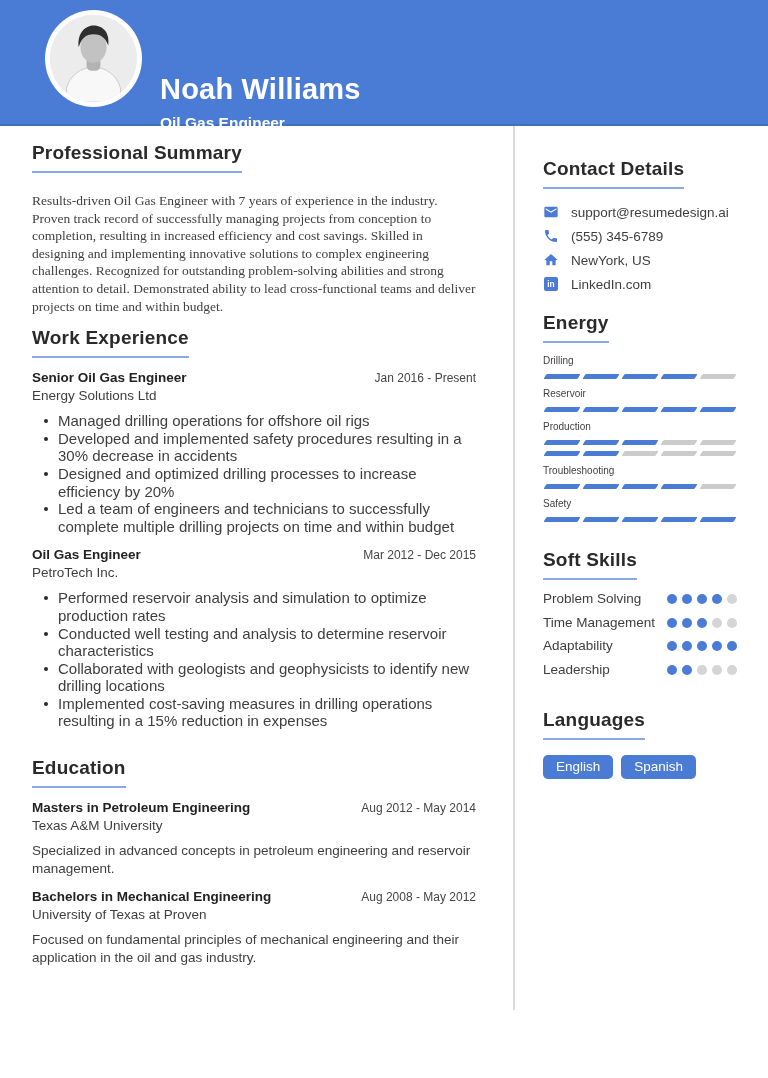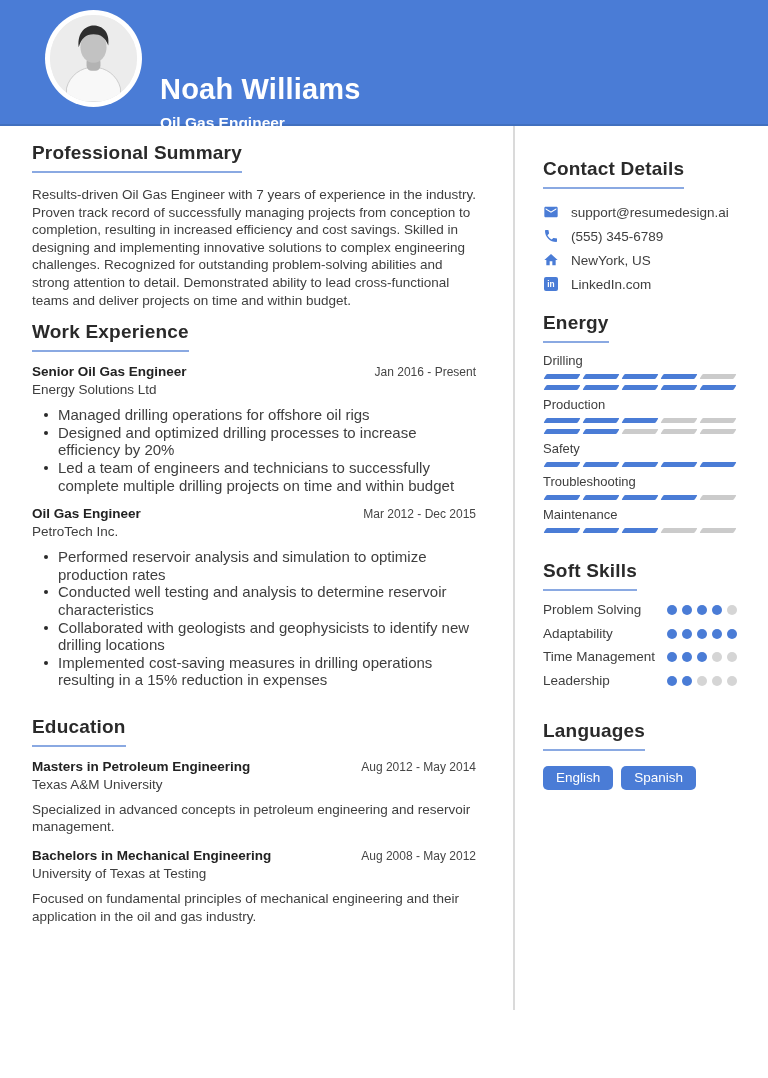--- a/index.html
+++ b/index.html
@@ -35,21 +35,21 @@
   .content{display:flex;position:relative;}
   .left-col{width:444px;margin-left:32px;padding-top:16px;}
   .divider{width:2px;height:884px;background:#dadada;margin-left:37px;flex-shrink:0;}
   .right-col{width:214px;margin-left:28px;padding-top:32px;}
   h2.section-heading{
     font-size:19px;font-weight:700;color:var(--heading);
     display:inline-block;border-bottom:2px solid var(--underline);
     padding-bottom:7px;letter-spacing:.2px;
   }
   .body-text,p.desc{font-size:13.5px;line-height:17.6px;color:var(--text);}
-  .summary-text{margin-top:13px;}
+  .summary-text{margin-top:19px;font-family:Liberation Serif, serif;}
   .section{margin-top:12px;}
   .section:first-child{margin-top:0;}
   
   .entry-header{display:flex;justify-content:space-between;align-items:baseline;margin-top:12px;}
   .entry-title{font-size:13.5px;font-weight:700;color:#222;}
   .entry-date{font-size:12px;color:#454545;white-space:nowrap;}
   .entry-sub{font-size:13.5px;color:var(--text);margin-top:3px;}
   ul.bullets{list-style:none;margin-top:9px;padding-left:26px;}
   ul.bullets li{position:relative;font-size:15px;line-height:17.6px;}
   ul.bullets li::before{
@@ -59,21 +59,21 @@
   .degree .desc{margin-top:9px;}
   
   .contact-list{margin-top:15px;}
   .contact-item{display:flex;align-items:center;margin-bottom:8px;height:16px;}
   .contact-icon{width:16px;height:16px;margin-right:12px;flex-shrink:0;}
   .contact-icon svg{display:block;width:16px;height:16px;}
   .contact-text{font-size:13.5px;color:var(--text);}
   
   .skills-list{margin-top:9px;}
   .skill-row{margin-top:6px;}
-  .skill-label{font-size:13px;color:var(--text);line-height:17px;}
+  .skill-label{font-size:10px;color:var(--text);line-height:17px;}
   .skill-bar{display:flex;gap:5px;width:190px;margin-top:5px;margin-left:2px;}
   .seg{flex:1;height:5px;border-radius:1px;background:var(--bar-empty);transform:skewX(-32deg);}
   .seg.filled{background:var(--accent);}
   
   .soft-section{margin-top:27px;}
   .soft-list{margin-top:9px;}
   .soft-row{display:flex;margin-top:3px;}
   .soft-label{width:124px;font-size:13.5px;color:var(--text);line-height:20.5px;flex-shrink:0;}
   .dots{display:flex;gap:5px;margin-top:5px;}
   .dot{width:10px;height:10px;border-radius:50%;background:var(--dot-empty);}
@@ -121,20 +121,21 @@
       <h2 class="section-heading">Work Experience</h2>
       <div id="jobs">
   <div>
     <div class="entry-header">
       <span class="entry-title">Senior Oil Gas Engineer</span>
       <span class="entry-date">Jan 2016 - Present</span>
     </div>
     <div class="entry-sub">Energy Solutions Ltd</div>
     <ul class="bullets">
       <li>Managed drilling operations for offshore oil rigs</li>
+              <li>Developed and implemented safety procedures resulting in a 30% decrease in accidents</li>
               <li>Designed and optimized drilling processes to increase efficiency by 20%</li>
               <li>Led a team of engineers and technicians to successfully complete multiple drilling projects on time and within budget</li>
     </ul>
   </div>
   <div>
     <div class="entry-header">
       <span class="entry-title">Oil Gas Engineer</span>
       <span class="entry-date">Mar 2012 - Dec 2015</span>
     </div>
     <div class="entry-sub">PetroTech Inc.</div>
@@ -157,21 +158,21 @@
       <span class="entry-date">Aug 2012 - May 2014</span>
     </div>
     <div class="entry-sub">Texas A&amp;M University</div>
     <p class="desc body-text">Specialized in advanced concepts in petroleum engineering and reservoir management.</p>
   </div>
   <div class="degree">
     <div class="entry-header">
       <span class="entry-title">Bachelors in Mechanical Engineering</span>
       <span class="entry-date">Aug 2008 - May 2012</span>
     </div>
-    <div class="entry-sub">University of Texas at Testing</div>
+    <div class="entry-sub">University of Texas at Proven</div>
     <p class="desc body-text">Focused on fundamental principles of mechanical engineering and their application in the oil and gas industry.</p>
   </div>
         </div>
     </div>
 
   </div>
 
   <div class="divider"></div>
 
   <div class="right-col">
@@ -222,20 +223,21 @@
     <div class="skill-label">Drilling</div>
     <div class="skill-bar">
       <span class="seg filled"></span>
               <span class="seg filled"></span>
               <span class="seg filled"></span>
               <span class="seg filled"></span>
               <span class="seg"></span>
     </div>
   </div>
   <div class="skill-row">
+    <div class="skill-label">Reservoir</div>
     <div class="skill-bar">
       <span class="seg filled"></span>
               <span class="seg filled"></span>
               <span class="seg filled"></span>
               <span class="seg filled"></span>
               <span class="seg filled"></span>
     </div>
   </div>
   <div class="skill-row">
     <div class="skill-label">Production</div>
@@ -250,83 +252,73 @@
   <div class="skill-row">
     <div class="skill-bar">
       <span class="seg filled"></span>
               <span class="seg filled"></span>
               <span class="seg"></span>
               <span class="seg"></span>
               <span class="seg"></span>
     </div>
   </div>
   <div class="skill-row">
+    <div class="skill-label">Troubleshooting</div>
+    <div class="skill-bar">
+      <span class="seg filled"></span>
+              <span class="seg filled"></span>
+              <span class="seg filled"></span>
+              <span class="seg filled"></span>
+              <span class="seg"></span>
+    </div>
+  </div>
+  <div class="skill-row">
     <div class="skill-label">Safety</div>
     <div class="skill-bar">
       <span class="seg filled"></span>
               <span class="seg filled"></span>
               <span class="seg filled"></span>
               <span class="seg filled"></span>
               <span class="seg filled"></span>
-    </div>
-  </div>
-  <div class="skill-row">
-    <div class="skill-label">Troubleshooting</div>
-    <div class="skill-bar">
-      <span class="seg filled"></span>
-              <span class="seg filled"></span>
-              <span class="seg filled"></span>
-              <span class="seg filled"></span>
-              <span class="seg"></span>
-    </div>
-  </div>
-  <div class="skill-row">
-    <div class="skill-label">Maintenance</div>
-    <div class="skill-bar">
-      <span class="seg filled"></span>
-              <span class="seg filled"></span>
-              <span class="seg filled"></span>
-              <span class="seg"></span>
-              <span class="seg"></span>
     </div>
   </div>
         </div>
     </div>
 
     <div class="soft-section">
       <h2 class="section-heading">Soft Skills</h2>
       <div class="soft-list" id="soft-list">
   <div class="soft-row">
     <div class="soft-label">Problem Solving</div>
     <div class="dots">
       <span class="dot filled"></span>
               <span class="dot filled"></span>
               <span class="dot filled"></span>
               <span class="dot filled"></span>
               <span class="dot"></span>
     </div>
   </div>
   <div class="soft-row">
+    <div class="soft-label">Time Management</div>
+    <div class="dots">
+      <span class="dot filled"></span>
+              <span class="dot filled"></span>
+              <span class="dot filled"></span>
+              <span class="dot"></span>
+              <span class="dot"></span>
+    </div>
+  </div>
+  <div class="soft-row">
     <div class="soft-label">Adaptability</div>
     <div class="dots">
       <span class="dot filled"></span>
               <span class="dot filled"></span>
               <span class="dot filled"></span>
               <span class="dot filled"></span>
               <span class="dot filled"></span>
-    </div>
-  </div>
-  <div class="soft-row">
-    <div class="soft-label">Time Management</div>
-    <div class="dots">
-      <span class="dot filled"></span>
-              <span class="dot filled"></span>
-              <span class="dot filled"></span>
-              <span class="dot"></span>
-              <span class="dot"></span>
     </div>
   </div>
   <div class="soft-row">
     <div class="soft-label">Leadership</div>
     <div class="dots">
       <span class="dot filled"></span>
               <span class="dot filled"></span>
               <span class="dot"></span>
               <span class="dot"></span>
               <span class="dot"></span>

